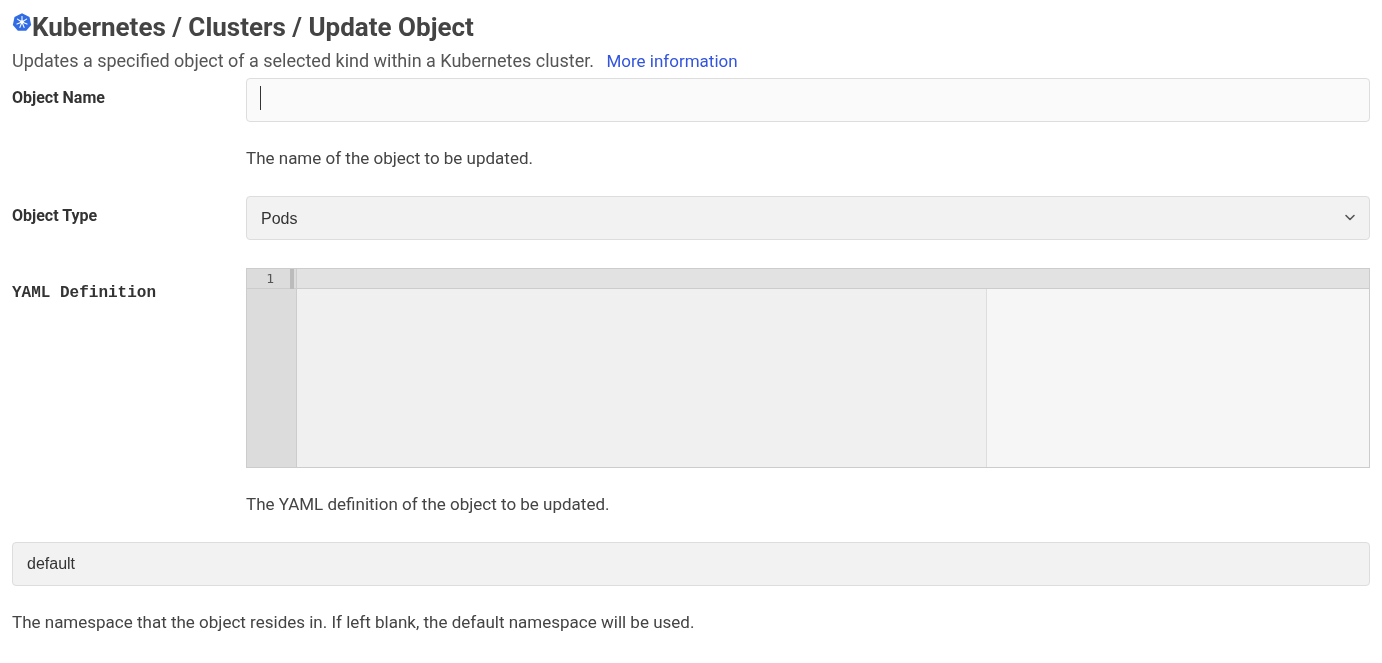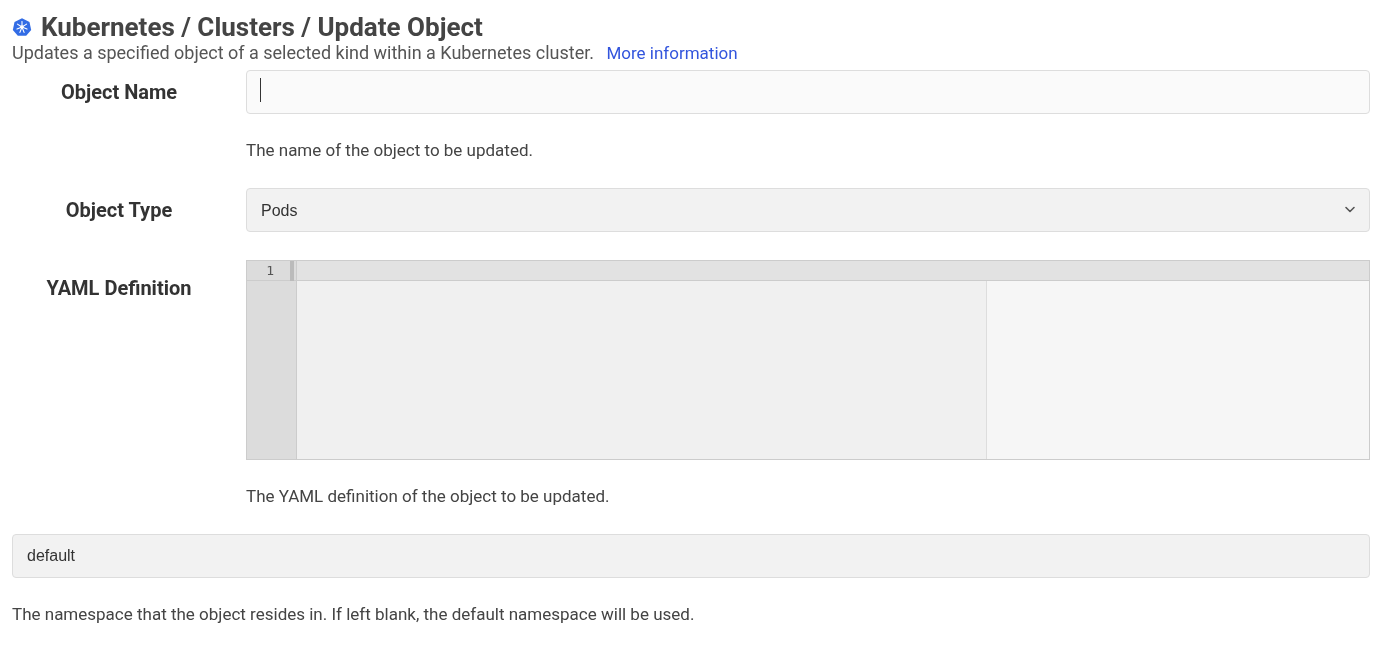--- a/index.html
+++ b/index.html
@@ -4,22 +4,23 @@
   <style>
     * { box-sizing: border-box; margin: 0; padding: 0; }
     body {
       font-family: -apple-system, BlinkMacSystemFont, "Segoe UI", Roboto, "Helvetica Neue", Arial, sans-serif;
       color: #333;
       background: #fff;
       padding: 12px;
     }
     .header {
       display: flex;
-      align-items: center;
-      gap: 9px;
+      align-items: flex-start;
+      gap: 0;
+      margin-bottom: 8px;
     }
     .k8s-icon {
       width: 20px; height: 20px;
       flex-shrink: 0;
     }
     .title {
       font-size: 26px;
       font-weight: 700;
       color: #444;
     }
@@ -35,29 +36,30 @@
       margin-left: 8px;
     }
     .form-row {
       display: flex;
       align-items: flex-start;
       margin-bottom: 28px;
     }
     .label-col {
       width: 234px;
       flex-shrink: 0;
-      text-align: center;
+      text-align: left;
       padding-right: 20px;
       padding-top: 10px;
       font-weight: 700;
-      font-size: 20px;
+      font-size: 16px;
       color: #333;
     }
     .label-col.editor-align {
       padding-top: 16px;
+      font-family: Liberation Mono, monospace;
     }
     .field-col {
       flex: 1;
       min-width: 0;
     }
     .text-input {
       width: 100%;
       height: 44px;
       padding: 21px 14px;
       font-size: 16px;

